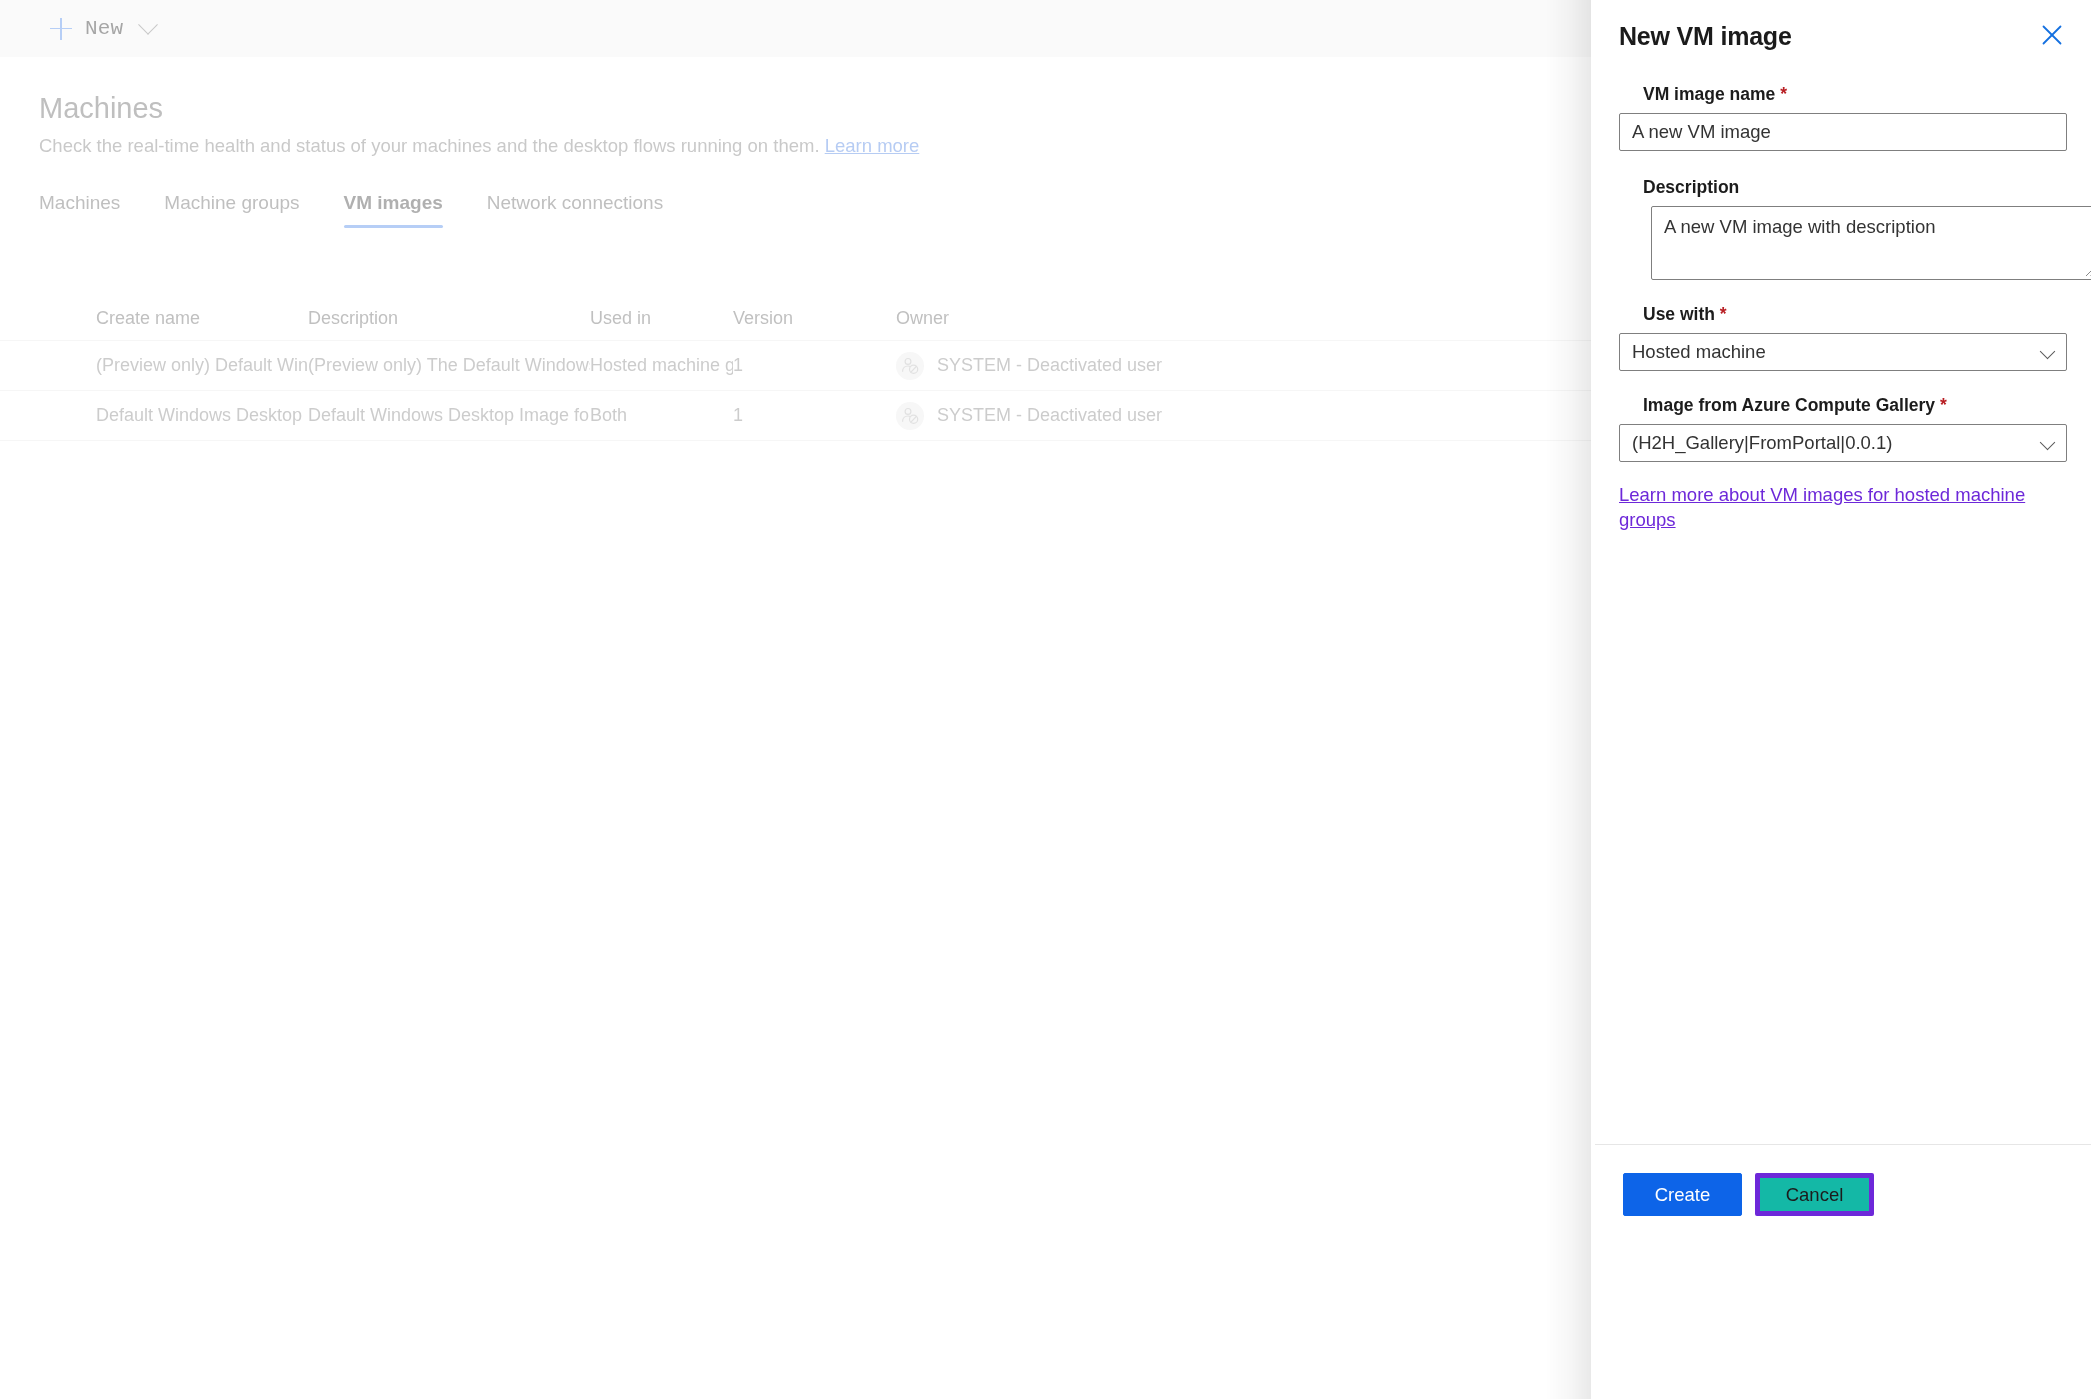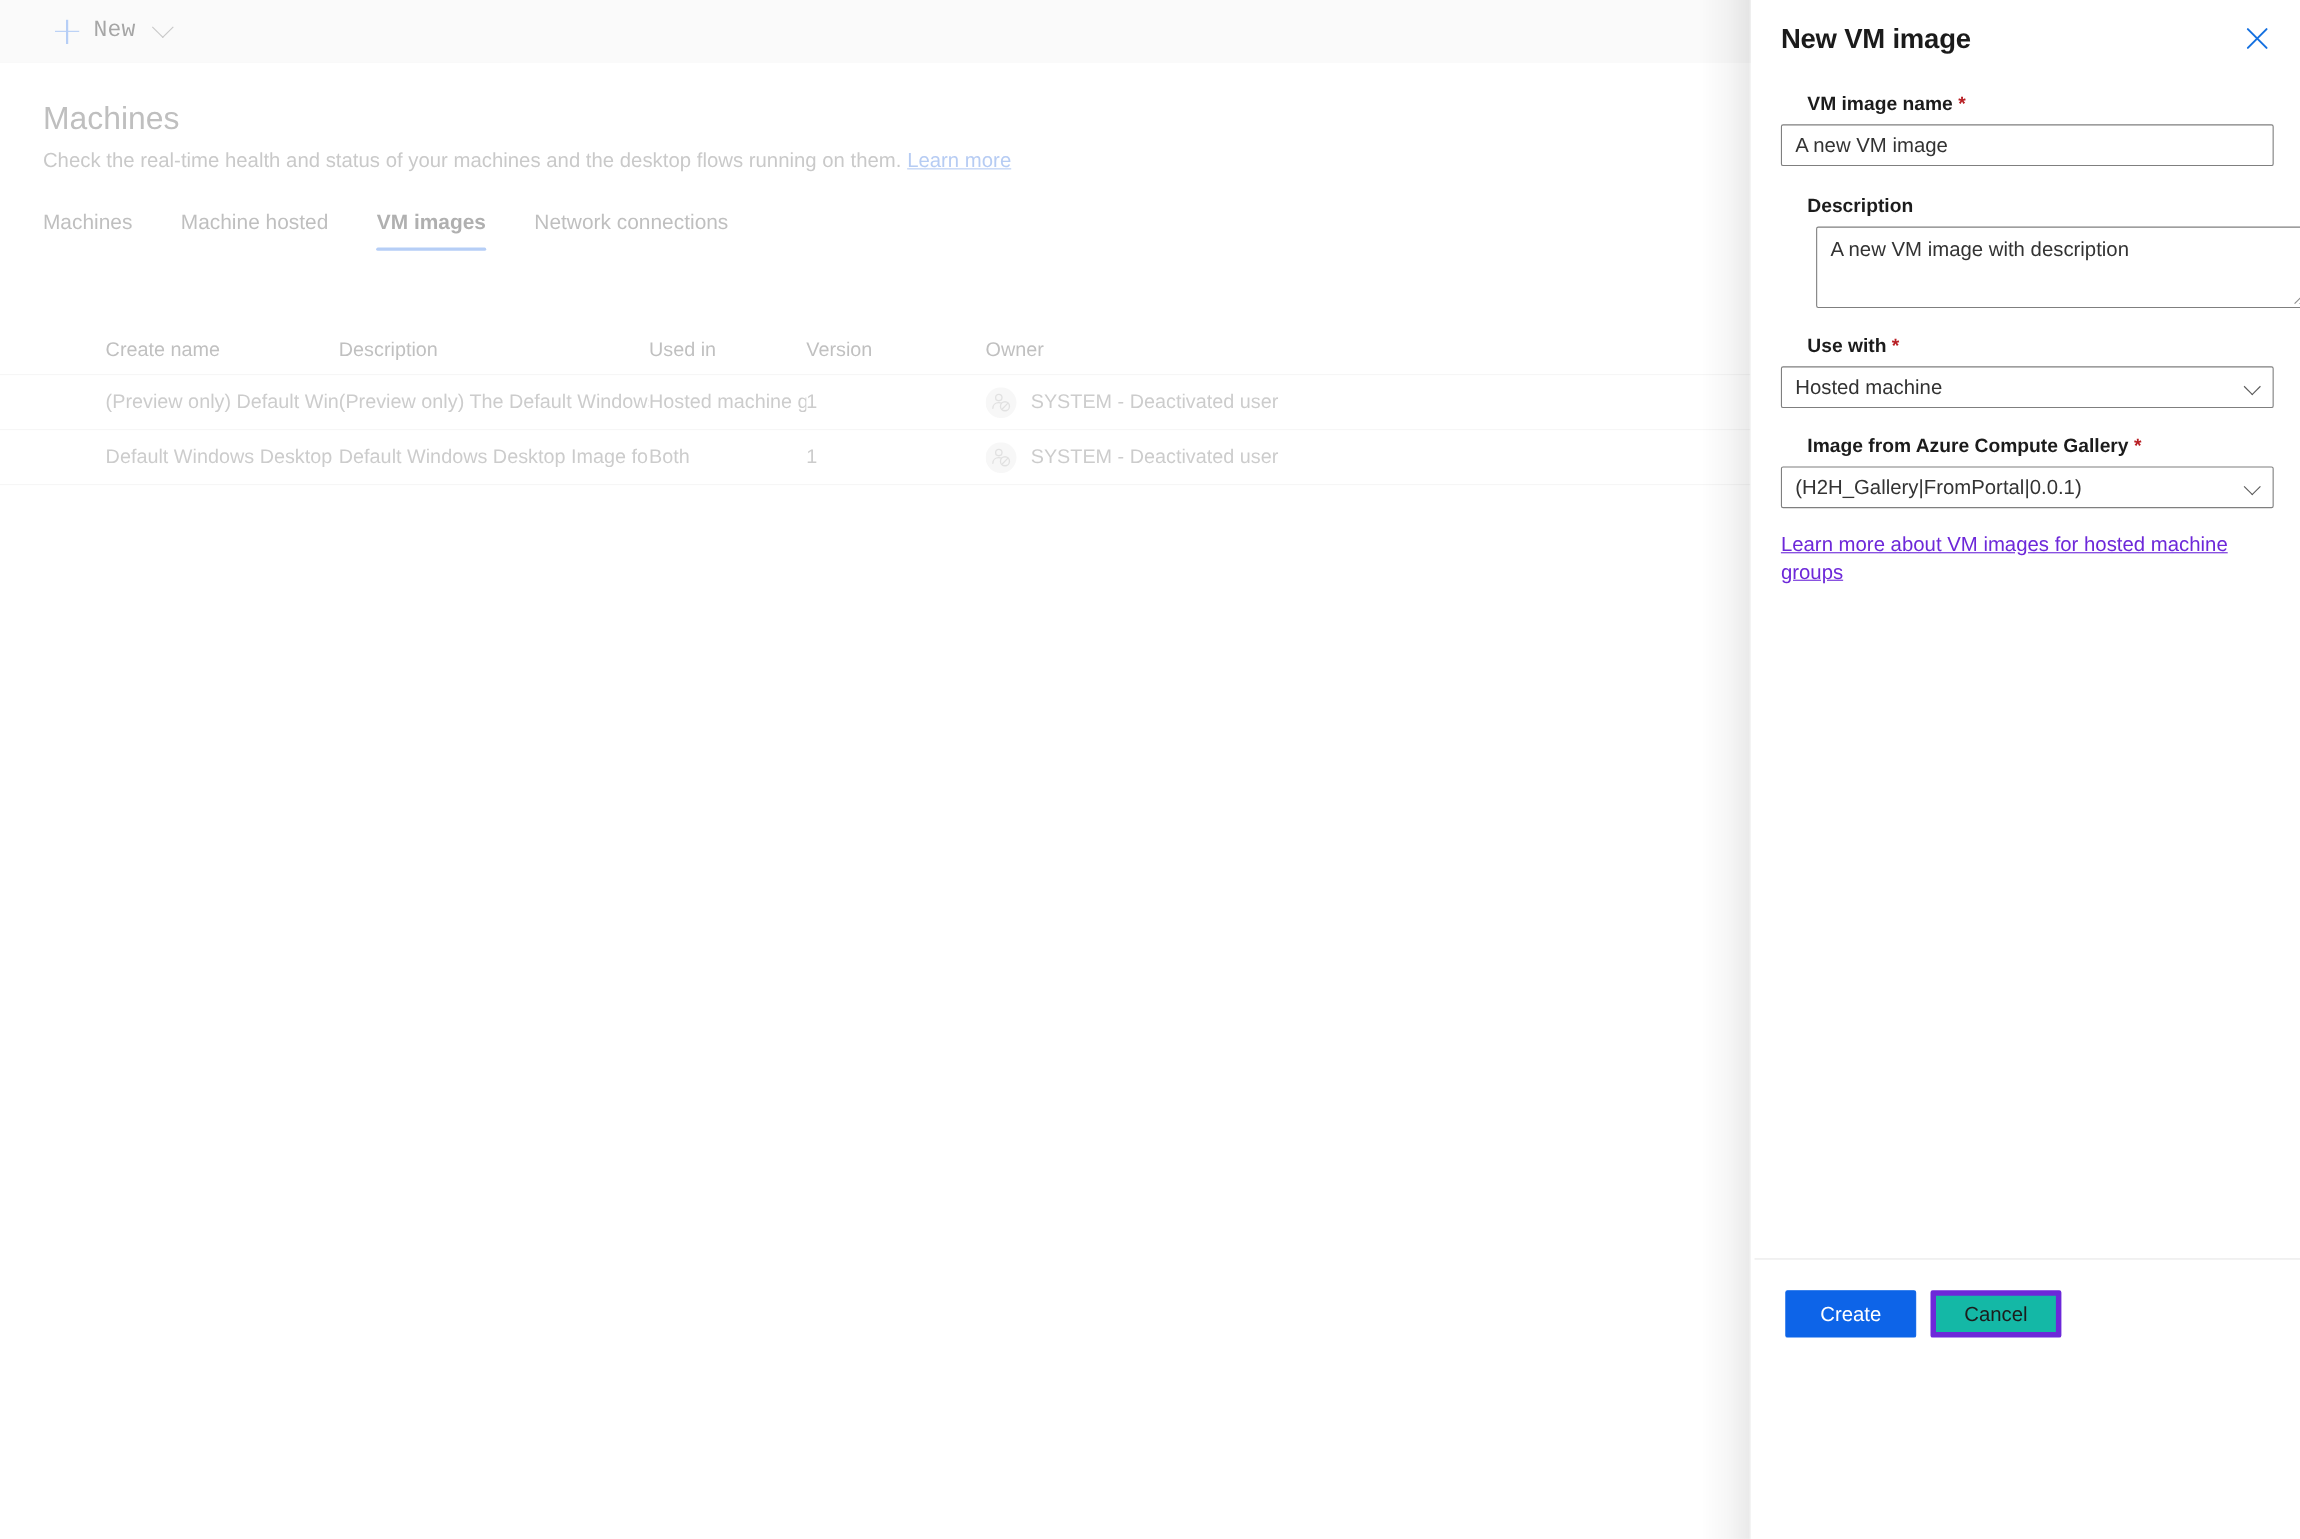--- a/index.html
+++ b/index.html
@@ -190,21 +190,21 @@
       </div>
 
       <div class="page-title">Machines</div>
       <div class="page-sub">
         <span>Check the real-time health and status of your machines and the desktop flows running on them.</span>
         <a href="#">Learn more</a>
       </div>
 
       <div class="tabs">
         <div class="tab">Machines</div>
-        <div class="tab">Machine hosted</div>
+        <div class="tab">Machine groups</div>
         <div class="tab active">VM images</div>
         <div class="tab">Network connections</div>
       </div>
 
       <div class="tbl">
         <div class="tbl-row tbl-head">
           <div class="c-name th">Create name</div>
           <div class="c-desc th">Description</div>
           <div class="c-used th">Used in</div>
           <div class="c-ver th">Version</div>

